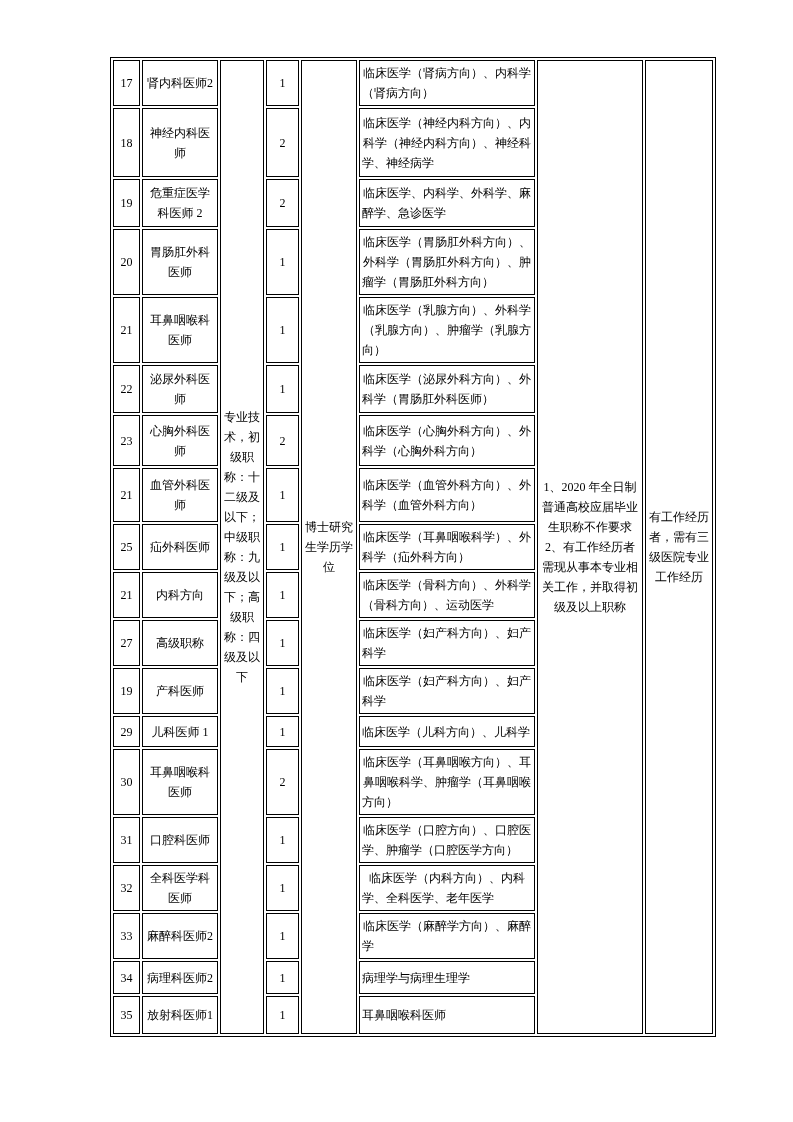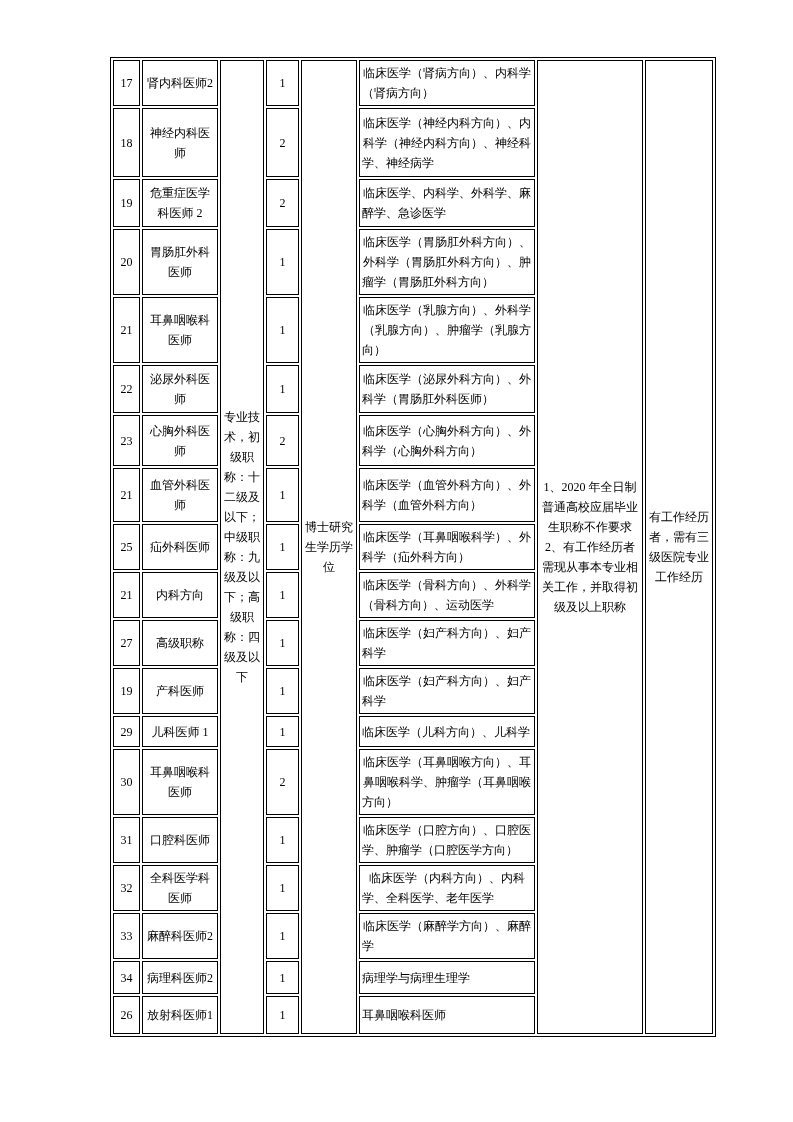--- a/index.html
+++ b/index.html
@@ -172,20 +172,20 @@
           <td class="cell-count">1</td>
           <td class="cell-majors">临床医学（麻醉学方向）、麻醉学</td>
         </tr>
         <tr style="height: 33px;">
           <td class="cell-no">34</td>
           <td class="cell-name">病理科医师2</td>
           <td class="cell-count">1</td>
           <td class="cell-majors">病理学与病理生理学</td>
         </tr>
         <tr style="height: 38px;">
-          <td class="cell-no">26</td>
+          <td class="cell-no">35</td>
           <td class="cell-name">放射科医师1</td>
           <td class="cell-count">1</td>
           <td class="cell-majors">耳鼻咽喉科医师</td>
         </tr>
       </tbody>
   </table>
 </div>
 
 </body></html>

